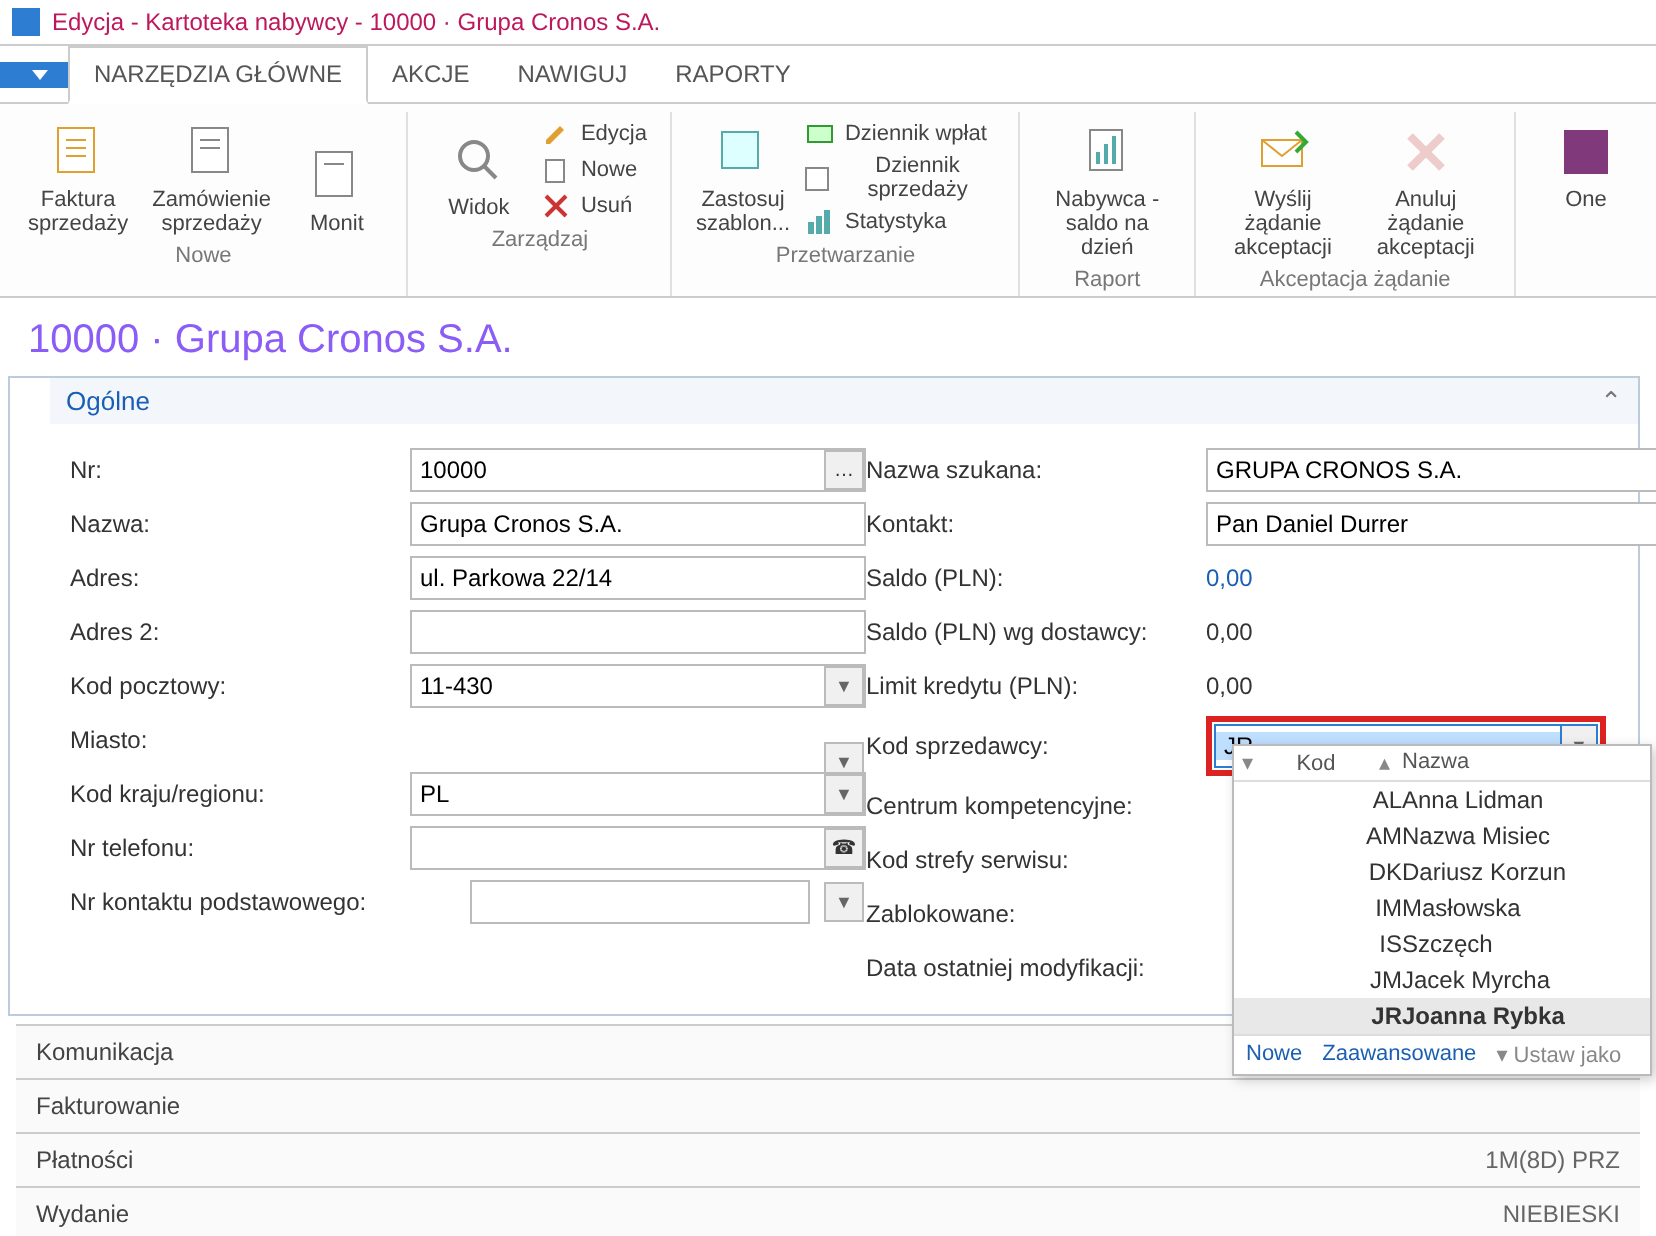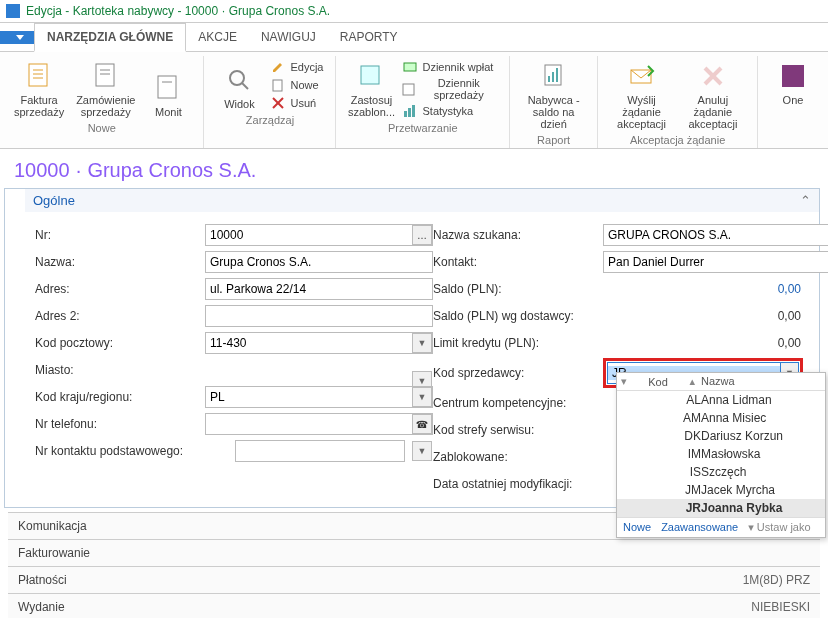--- a/index.html
+++ b/index.html
@@ -1,24 +1,24 @@
 <!DOCTYPE html>
 <html><head>
 <meta charset="utf-8">
 <style>
   * { box-sizing: border-box; font-family: "Segoe UI", Tahoma, sans-serif; }
   body { margin:0; background:#fff; width:828px; height:618px; overflow:hidden; font-size:12px; color:#333; }
   .titlebar { background:#fff; border-bottom:1px solid #ccc; padding:4px 6px; display:flex; align-items:center; }
   .titlebar .app-icon { width:14px; height:14px; background:#2d7dd2; margin-right:6px; display:inline-block; }
-  .titlebar .title { color:#15803d; font-size:12px; }
+  .titlebar .title { color:#be185d; font-size:12px; }
   .menubar { display:flex; align-items:center; border-bottom:1px solid #ccc; background:#fff; }
   .menubar .filebtn { background:#2d7dd2; color:#fff; padding:4px 10px; display:flex; align-items:center; }
   .menubar .filebtn .caret { margin-left:6px; border-top:5px solid #fff; border-left:4px solid transparent; border-right:4px solid transparent; }
   .menubar .tab { padding:6px 12px; color:#555; cursor:pointer; }
-  .menubar .tab.active { font-weight:bold; background:#fff; border-top:1px solid #ccc; border-left:1px solid #ccc; border-right:1px solid #ccc; border-bottom:2px solid #fff; margin-bottom:-1px; }
+  .menubar .tab.active { font-weight:normal; background:#fff; border-top:1px solid #ccc; border-left:1px solid #ccc; border-right:1px solid #ccc; border-bottom:2px solid #fff; margin-bottom:-1px; }
   .ribbon { display:flex; border-bottom:1px solid #ccc; padding:4px 0 0 0; background:#fdfdfd; }
   .rgroup { display:flex; flex-direction:column; align-items:center; border-right:1px solid #e0e0e0; padding:2px 8px; }
   .rgroup .items { display:flex; align-items:flex-end; }
   .rbtn { display:flex; flex-direction:column; align-items:center; padding:2px 6px; cursor:pointer; min-width:54px; }
   .rbtn .ic { width:32px; height:32px; display:flex; align-items:center; justify-content:center; margin-bottom:2px; }
   .rbtn .lbl { font-size:11px; text-align:center; line-height:12px; color:#444; }
   .rbtn.small { flex-direction:row; min-width:auto; padding:1px 4px; }
   .rbtn.small .ic { width:16px; height:16px; margin:0 4px 0 0; }
   .rbtn.small .lbl { font-size:11px; }
   .vlist { display:flex; flex-direction:column; justify-content:center; }
@@ -29,21 +29,21 @@
   .panel-hdr { background:#f3f6fb; color:#1a5fb4; padding:4px 8px; font-size:13px; display:flex; justify-content:space-between; align-items:center; }
   .panel-hdr .chev { color:#777; }
   .panel-body { padding:8px 10px; display:flex; }
   .col { flex:1; }
   .frow { display:flex; align-items:center; margin:3px 0; min-height:24px; }
   .flabel { width:170px; font-size:12px; color:#333; }
   .fval { flex:1; }
   .inp { width:228px; height:22px; border:1px solid #bbb; padding:0 4px; font-size:12px; background:#fff; }
   .inpwrap { position:relative; display:inline-block; }
   .inpbtn { position:absolute; right:1px; top:1px; width:20px; height:20px; background:#f0f0f0; border:1px solid #bbb; display:flex; align-items:center; justify-content:center; font-size:10px; cursor:pointer; }
-  .ro { text-align:right; width:200px; color:#0066cc; padding-right:2px; }
+  .ro { text-align:left; width:200px; color:#0066cc; padding-right:2px; }
   .ro.blue { color:#1a5fb4; }
   .combo-highlight { border:3px solid #d22; padding:1px; display:inline-block; }
   .combo { width:192px; height:22px; border:1px solid #2d7dd2; background:#fff; display:flex; align-items:center; }
   .combo .ctext { flex:1; padding:0 4px; background:#bfdfff; color:#000; }
   .combo .cbtn { width:18px; height:20px; border-left:1px solid #2d7dd2; background:#f0f0f0; display:flex; align-items:center; justify-content:center; }
   .dropdown { position:absolute; left:616px; top:372px; width:210px; background:#fff; border:1px solid #bbb; box-shadow:2px 2px 6px rgba(0,0,0,0.2); z-index:10; }
   .dropdown .dh { display:flex; padding:2px 4px; border-bottom:1px solid #ddd; font-size:11px; color:#555; }
   .dropdown .dh .c1 { width:80px; display:flex; align-items:center; justify-content:space-between; padding-right:6px;}
   .dropdown .drow { display:flex; padding:2px 4px; font-size:12px; cursor:pointer; }
   .dropdown .drow .c1 { width:80px;text-align:right; }
@@ -406,21 +406,21 @@
       </div>
     <div>Nazwa</div>
   </div>
   <div id="drows">
       <div class="drow">
         <div class="c1">AL</div>
         <div>Anna Lidman</div>
       </div>
       <div class="drow">
         <div class="c1">AM</div>
-        <div>Anna Misiec</div>
+        <div>Nazwa Misiec</div>
       </div>
       <div class="drow">
         <div class="c1">DK</div>
         <div>Dariusz Korzun</div>
       </div>
       <div class="drow">
         <div class="c1">IM</div>
         <div>Masłowska</div>
       </div>
       <div class="drow">

